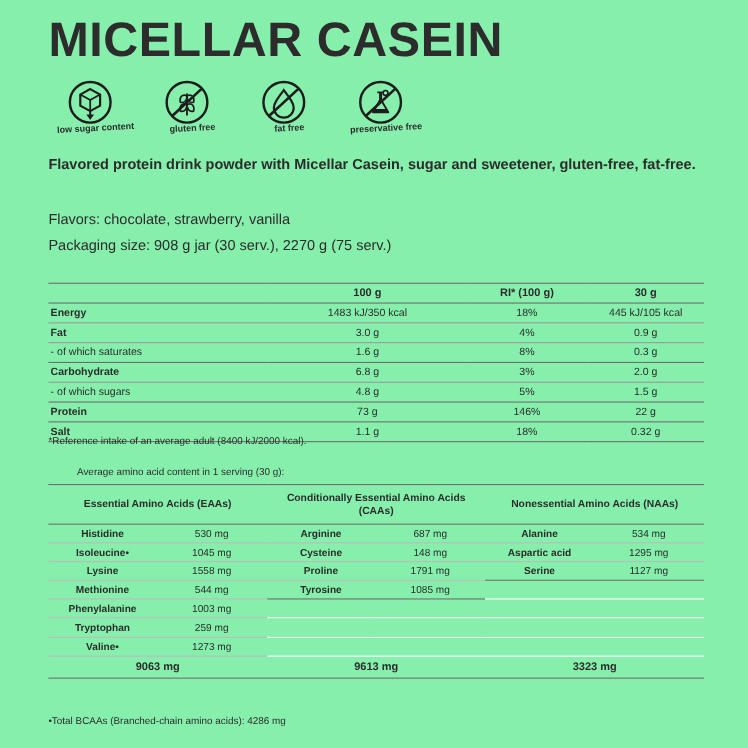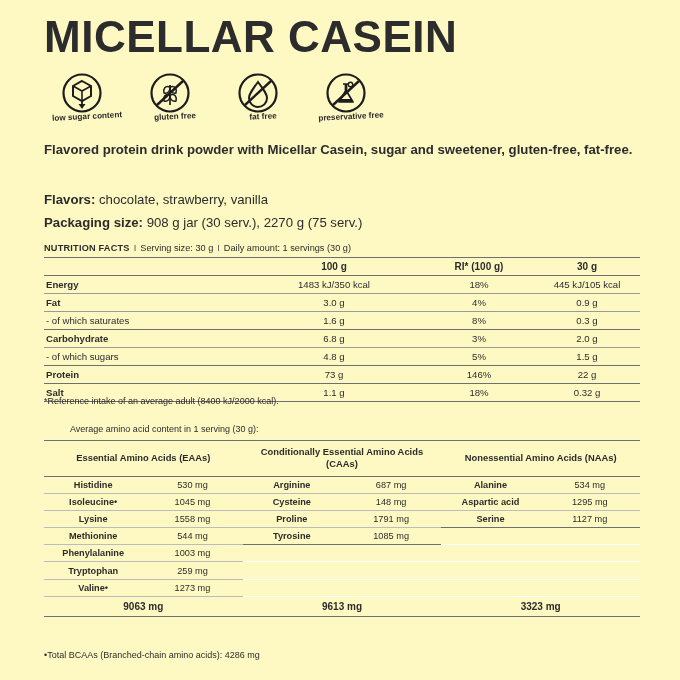--- a/index.html
+++ b/index.html
@@ -6,21 +6,21 @@
   html, body {
     margin: 0; padding: 0;
     width: 680px; height: 680px;
     background: #ffffff;
     font-family: "Liberation Sans", sans-serif;
     color: #2b2b2b;
   }
   #page {
     position: relative;
     width: 680px; height: 680px;
-    background: #fef9c3;
+    background: #86efac;
     overflow: hidden;
   }
 
   
   .title {
     position: absolute;
     left: 44px; top: 14px;
     font-size: 44px;
     font-weight: bold;
     letter-spacing: 0.5px;
@@ -72,21 +72,21 @@
     left: 44px; top: 192px;
     font-size: 13.2px;
     color: #2c2c2c;
   }
   .line-pack {
     position: absolute;
     left: 44px; top: 215px;
     font-size: 13.2px;
     color: #2c2c2c;
   }
-  .line-flavors b, .line-pack b { font-weight: bold; }
+  .line-flavors b, .line-pack b { font-weight: normal; }
 
   
   .nf-head {
     position: absolute;
     left: 44px; top: 243px;
     width: 596px;
     font-size: 9.2px;
     color: #2c2c2c;
   }
   .nf-head .bold { font-weight: bold; letter-spacing: .2px; }
@@ -238,23 +238,20 @@
   <div class="line-flavors">
     <b>Flavors:</b>
     <span>chocolate, strawberry, vanilla</span>
   </div>
 
   <div class="line-pack">
     <b>Packaging size:</b>
     <span>908 g jar (30 serv.), 2270 g (75 serv.)</span>
   </div>
 
-  <div class="nf-head">
-    <span class="bold">NUTRITION FACTS</span><span class="sep">I</span><span>Serving size: 30 g</span><span class="sep">I</span><span>Daily amount: 1 servings (30 g)</span>
-  </div>
 
   <table class="nut">
     <thead>
       <tr>
         <th class="c0"></th>
         <th class="c1">100 g</th>
         <th class="c2">RI* (100 g)</th>
         <th class="c3">30 g</th>
       </tr>
     </thead>

